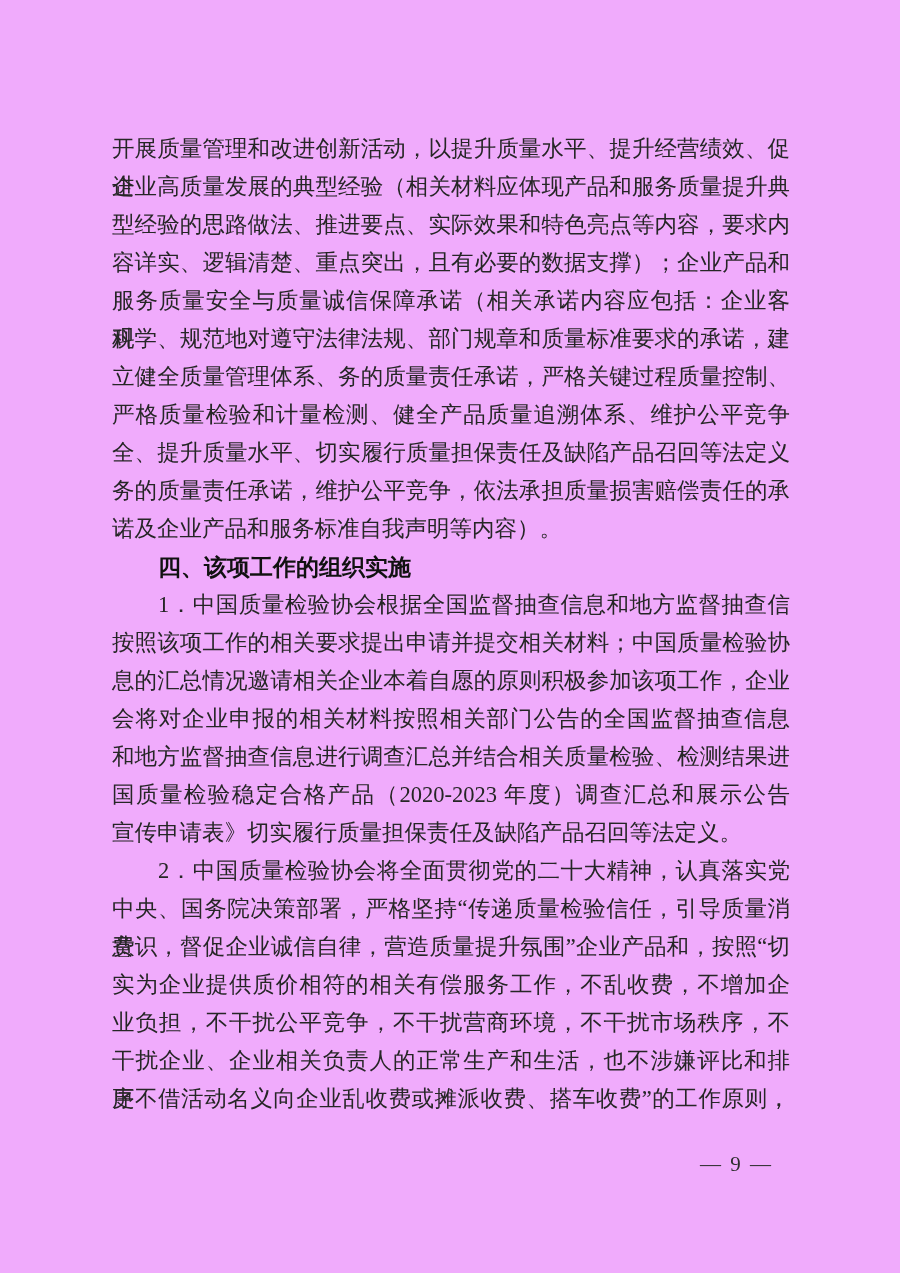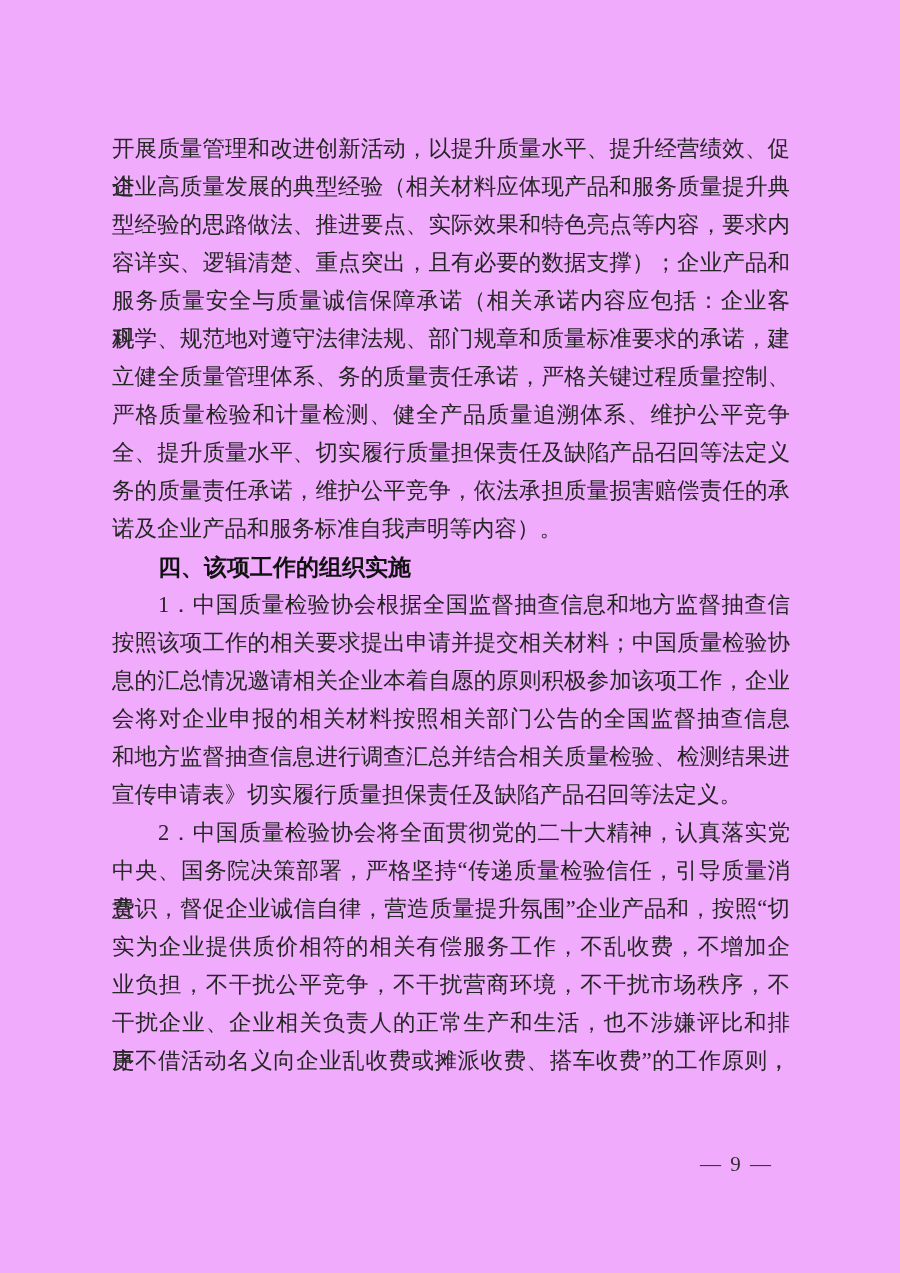--- a/index.html
+++ b/index.html
@@ -78,20 +78,21 @@
     <div class="ln fill">务的质量责任承诺，维护公平竞争，依法承担质量损害赔偿责任的承</div>
     <div class="ln">诺及企业产品和服务标准自我声明等内容）。</div>
 
     <div class="ln head ind">四、该项工作的组织实施</div>
 
     <div class="ln fill ind">1．中国质量检验协会根据全国监督抽查信息和地方监督抽查信</div>
     <div class="ln fill">按照该项工作的相关要求提出申请并提交相关材料；中国质量检验协</div>
     <div class="ln fill">息的汇总情况邀请相关企业本着自愿的原则积极参加该项工作，企业</div>
     <div class="ln fill">会将对企业申报的相关材料按照相关部门公告的全国监督抽查信息</div>
     <div class="ln fill">和地方监督抽查信息进行调查汇总并结合相关质量检验、检测结果进</div>
+    <div class="ln fill">国质量检验稳定合格产品（2020-2023 年度）调查汇总和展示公告</div>
     <div class="ln">宣传申请表》切实履行质量担保责任及缺陷产品召回等法定义。</div>
 
     <div class="ln fill ind">2．中国质量检验协会将全面贯彻党的二十大精神，认真落实党</div>
     <div class="ln fill">中央、国务院决策部署，严格坚持“传递质量检验信任，引导质量消费</div>
     <div class="ln fill">意识，督促企业诚信自律，营造质量提升氛围”企业产品和，按照“切</div>
     <div class="ln fill">实为企业提供质价相符的相关有偿服务工作，不乱收费，不增加企</div>
     <div class="ln fill">业负担，不干扰公平竞争，不干扰营商环境，不干扰市场秩序，不</div>
     <div class="ln fill">干扰企业、企业相关负责人的正常生产和生活，也不涉嫌评比和排序，</div>
     <div class="ln fill">更不借活动名义向企业乱收费或摊派收费、搭车收费”的工作原则，</div>
 

